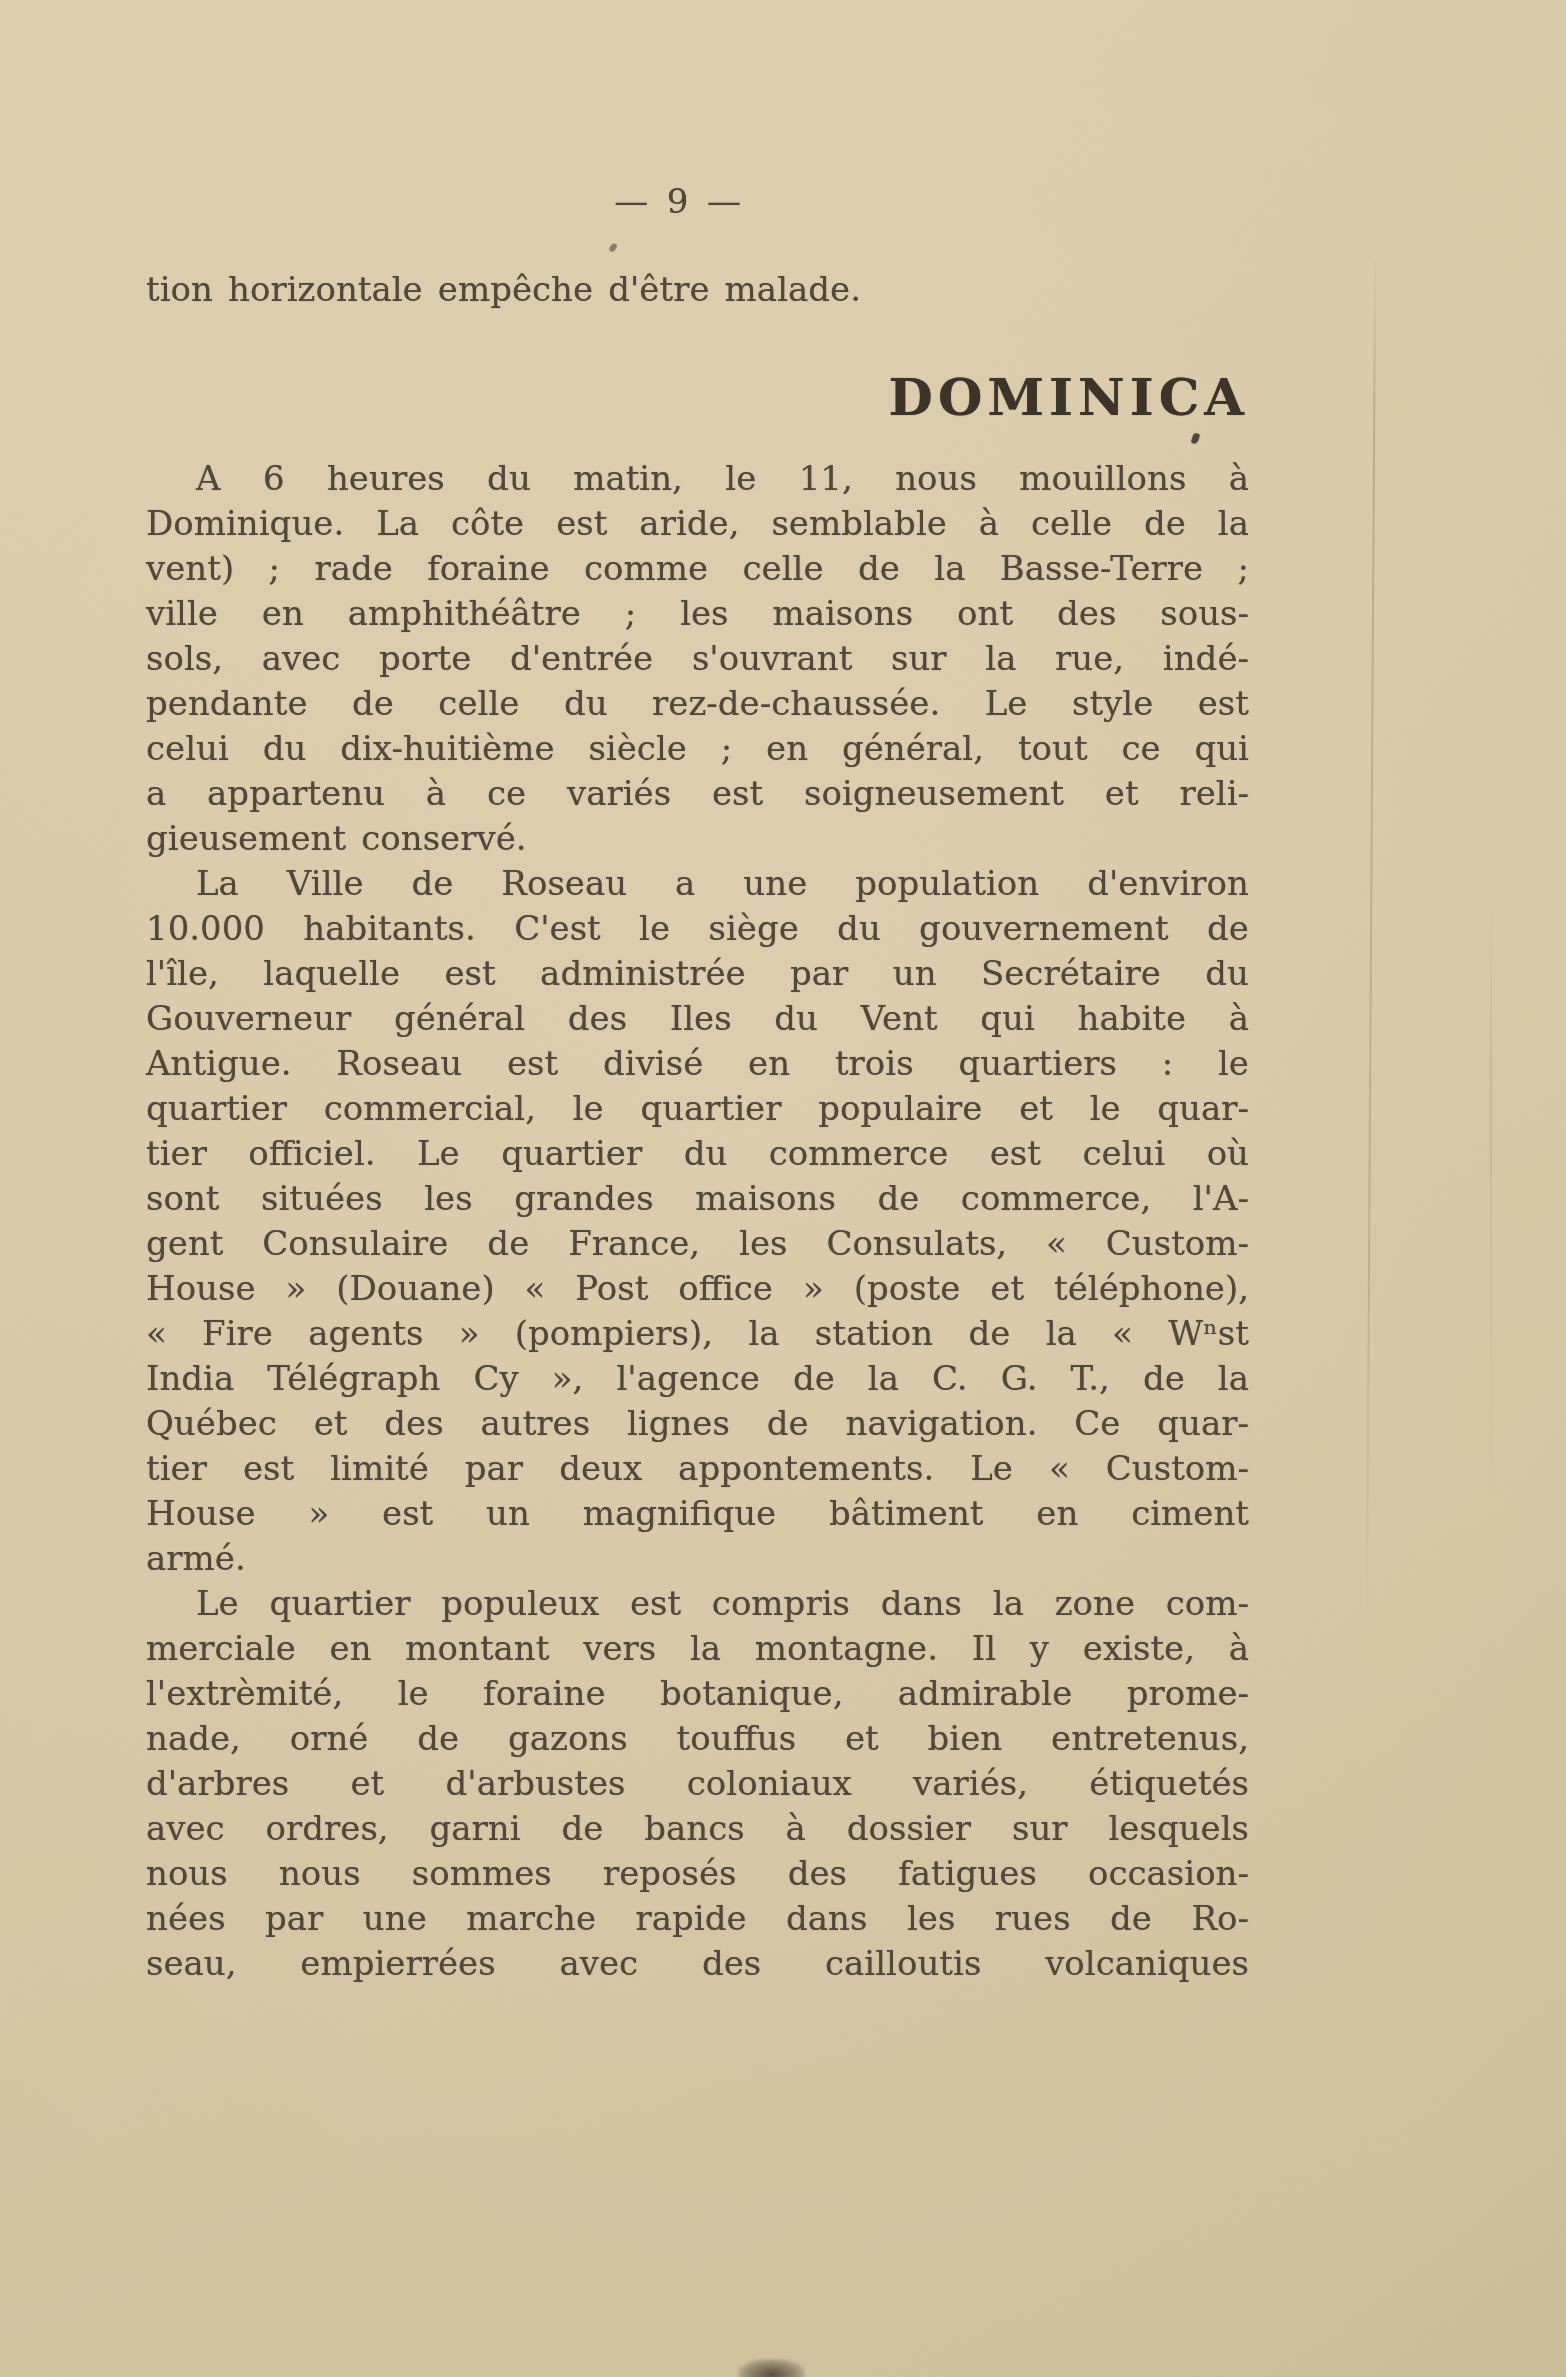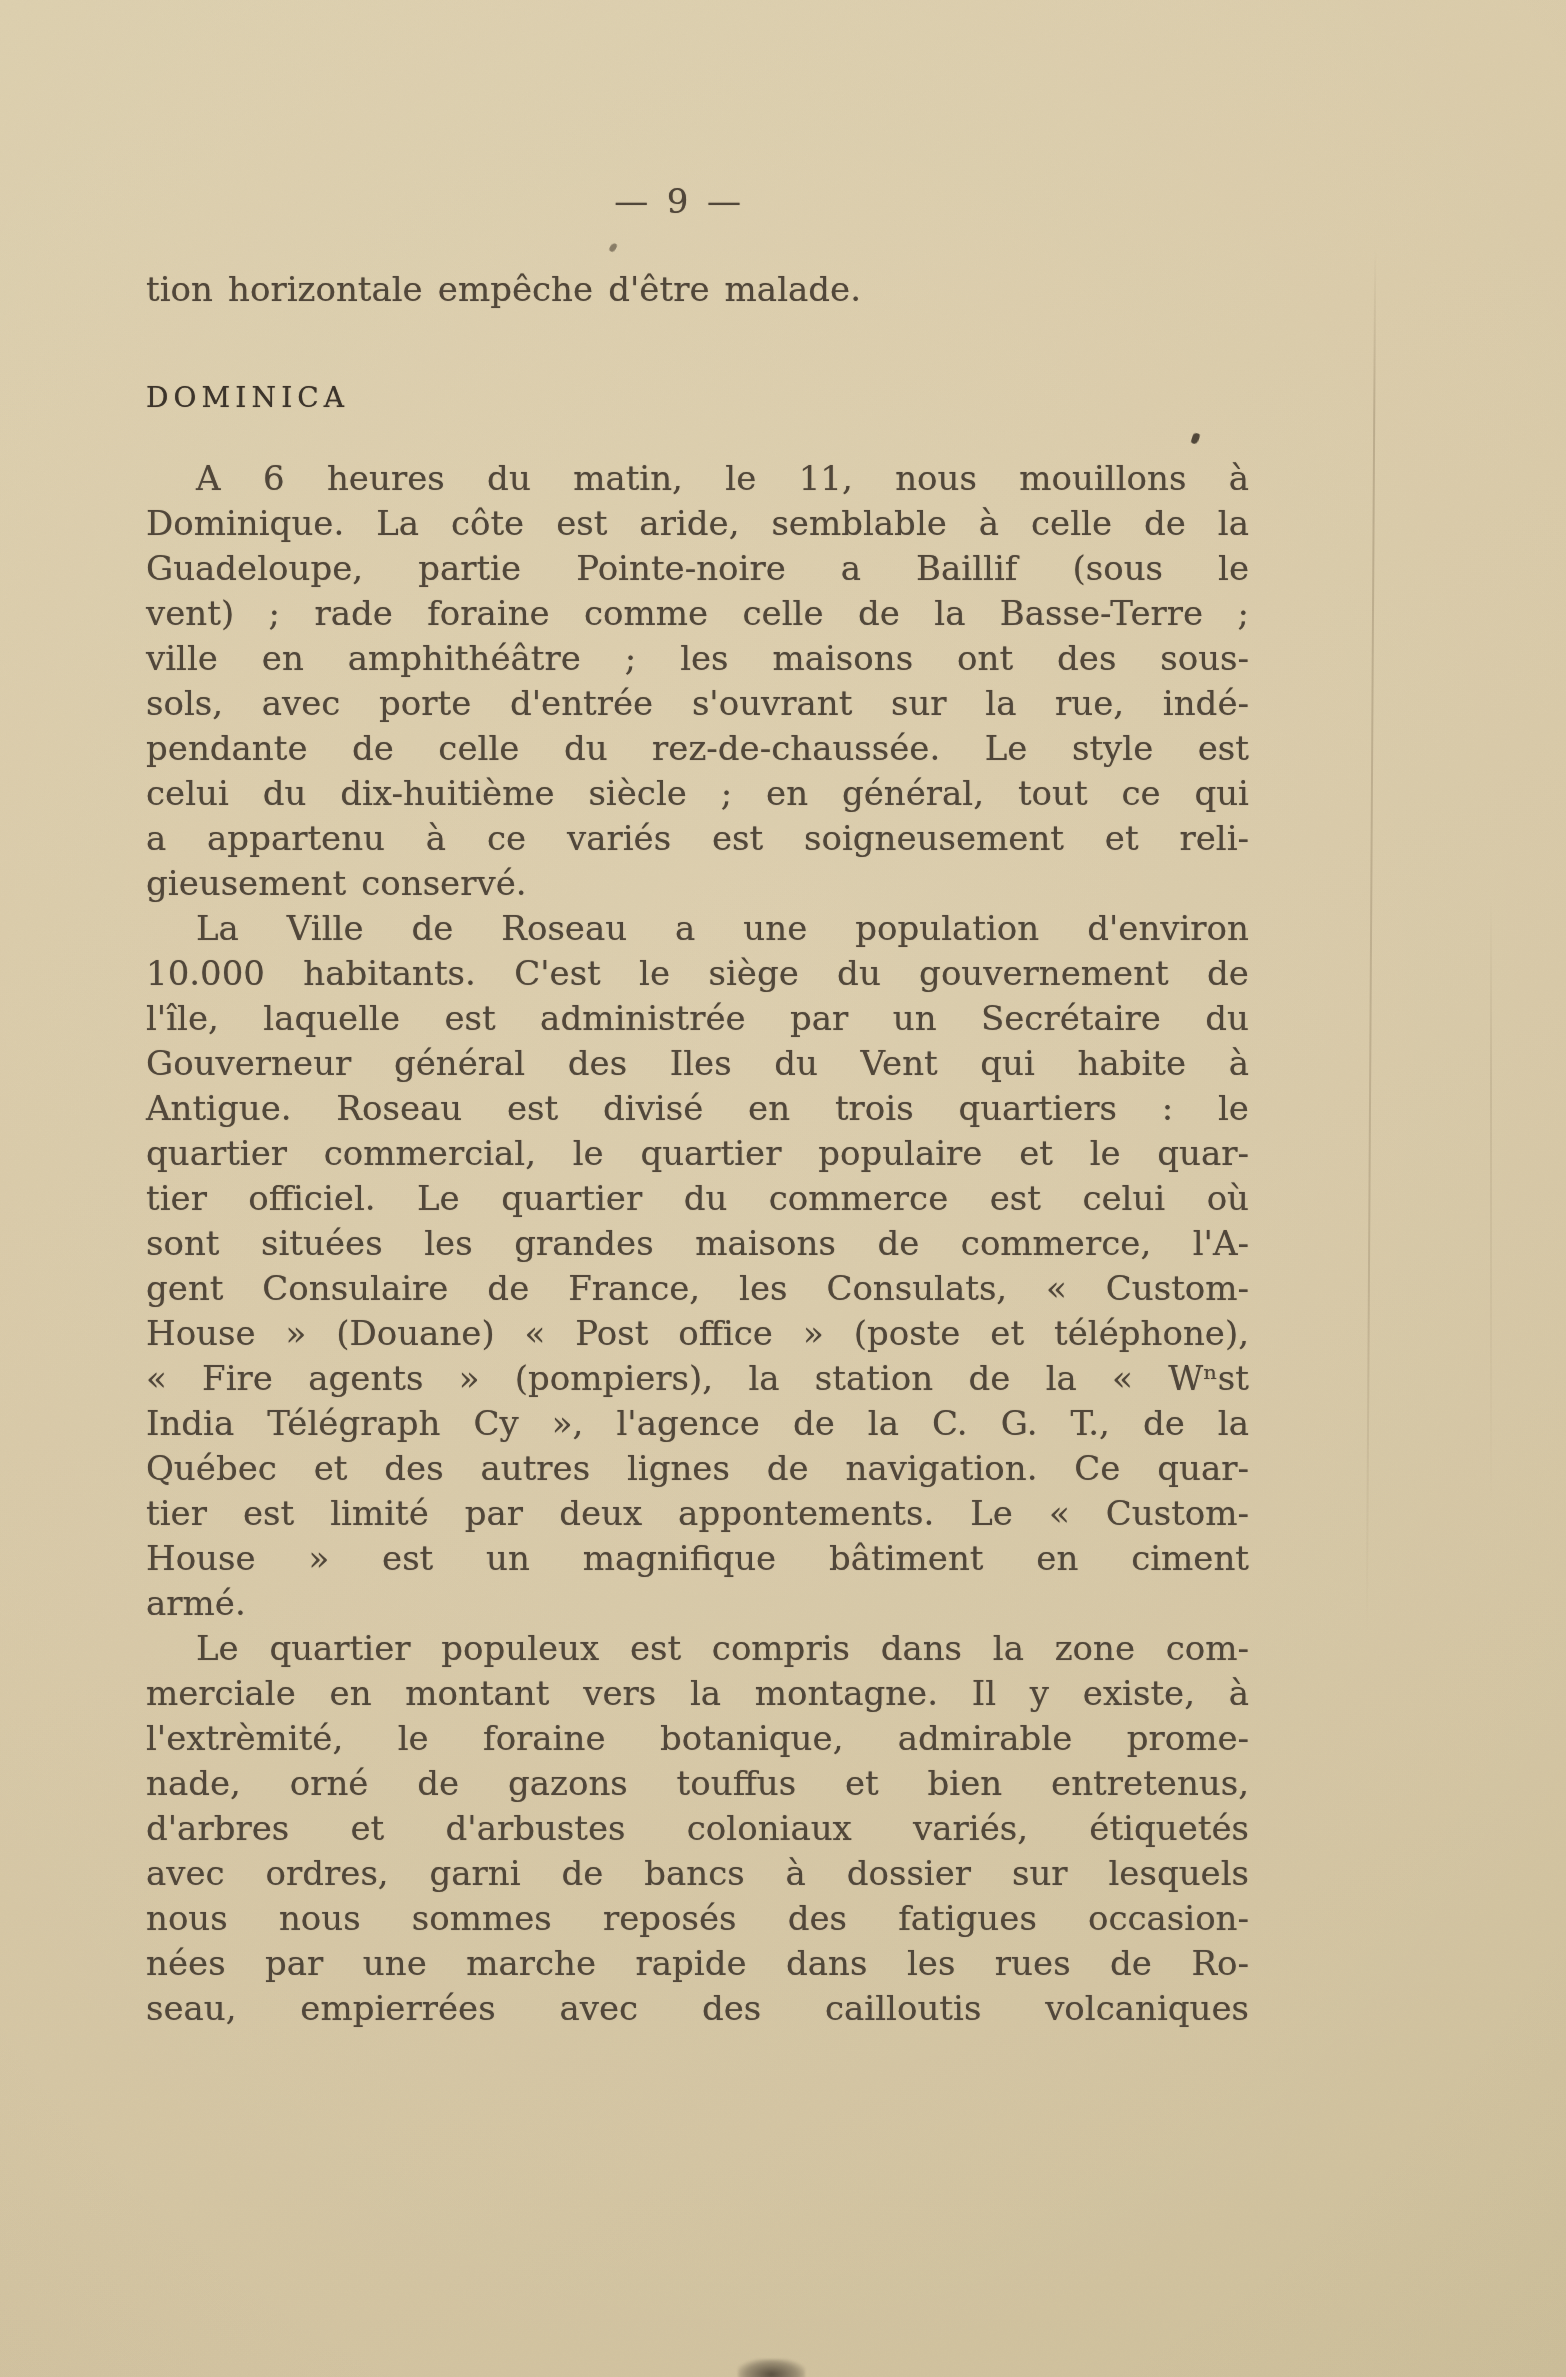--- a/index.html
+++ b/index.html
@@ -39,24 +39,24 @@
     text-align: justify;
     text-align-last: justify;
     white-space: normal;
   }
   .para .line.flush { text-align-last: left; }
   .para .line.indent { text-indent: 50px; }
   .para-1 { margin-top: 47px; }
   .heading {
     margin: 60px 0 0 0;
     line-height: 51px;
-    font-size: 28px;
-    font-weight: normal;
+    font-size: 51px;
+    font-weight: bold;
     letter-spacing: 5.1px;
-    text-align: left;
+    text-align: right;
     color: #3c342b;
     text-shadow: 0 0 0.9px rgba(50,42,32,0.7);
   }
   .para-2 { margin-top: 33px; }
   
   .speck-below-page-number {
     position: absolute; left: 610px; top: 243px; width: 6px; height: 9.4px;
     background: rgba(92,81,64,0.65); border-radius: 60% 40% 55% 45%;
     transform: rotate(28deg); filter: blur(0.5px);
   }
@@ -103,21 +103,20 @@
 
     <div class="para para-1">
         <div class="line flush">tion horizontale empêche d'être malade.</div>
       </div>
 
     <h1 class="heading">DOMINICA</h1>
 
     <div class="para para-2">
         <div class="line indent">A 6 heures du matin, le 11, nous mouillons à</div>
         <div class="line">Dominique. La côte est aride, semblable à celle de la</div>
-        <div class="line">Guadeloupe, partie Pointe-noire a Baillif (sous le</div>
         <div class="line">vent) ; rade foraine comme celle de la Basse-Terre ;</div>
         <div class="line">ville en amphithéâtre ; les maisons ont des sous-</div>
         <div class="line">sols, avec porte d'entrée s'ouvrant sur la rue, indé-</div>
         <div class="line">pendante de celle du rez-de-chaussée. Le style est</div>
         <div class="line">celui du dix-huitième siècle ; en général, tout ce qui</div>
         <div class="line">a appartenu à ce variés est soigneusement et reli-</div>
         <div class="line flush">gieusement conservé.</div>
       </div>
 
     <div class="para para-3">

